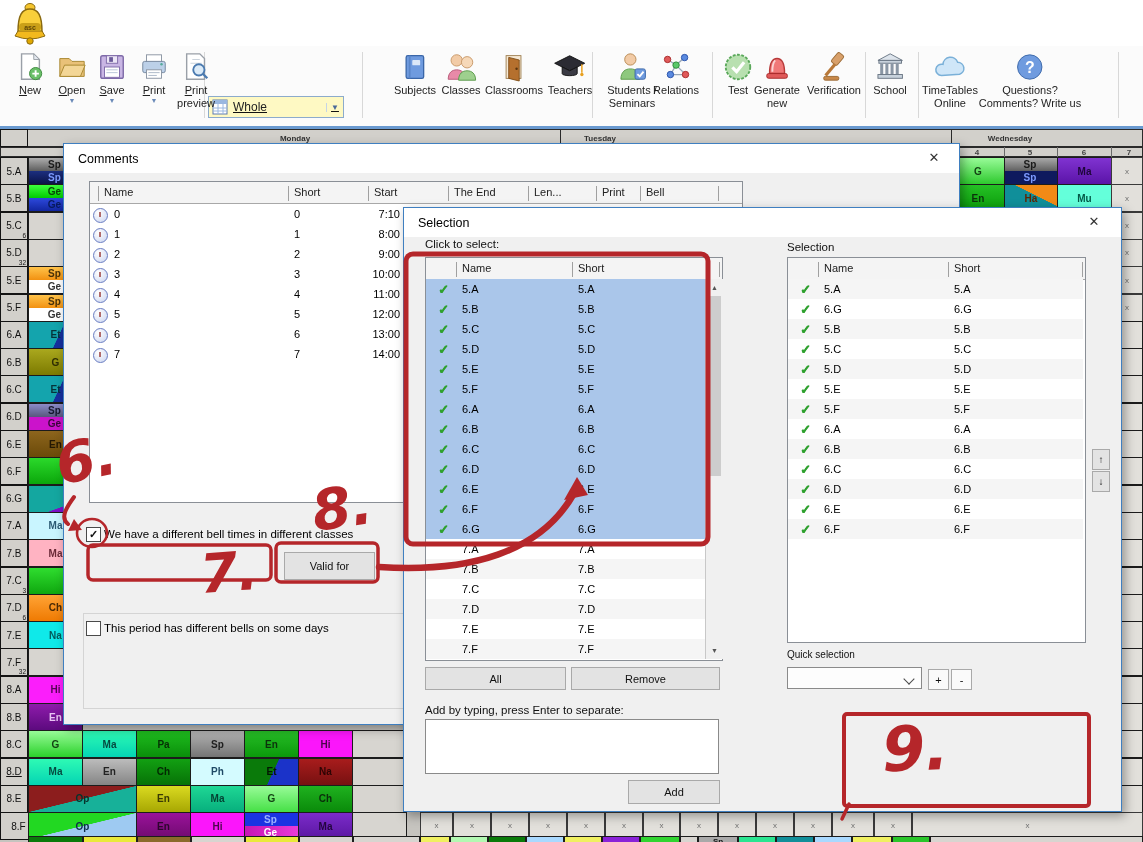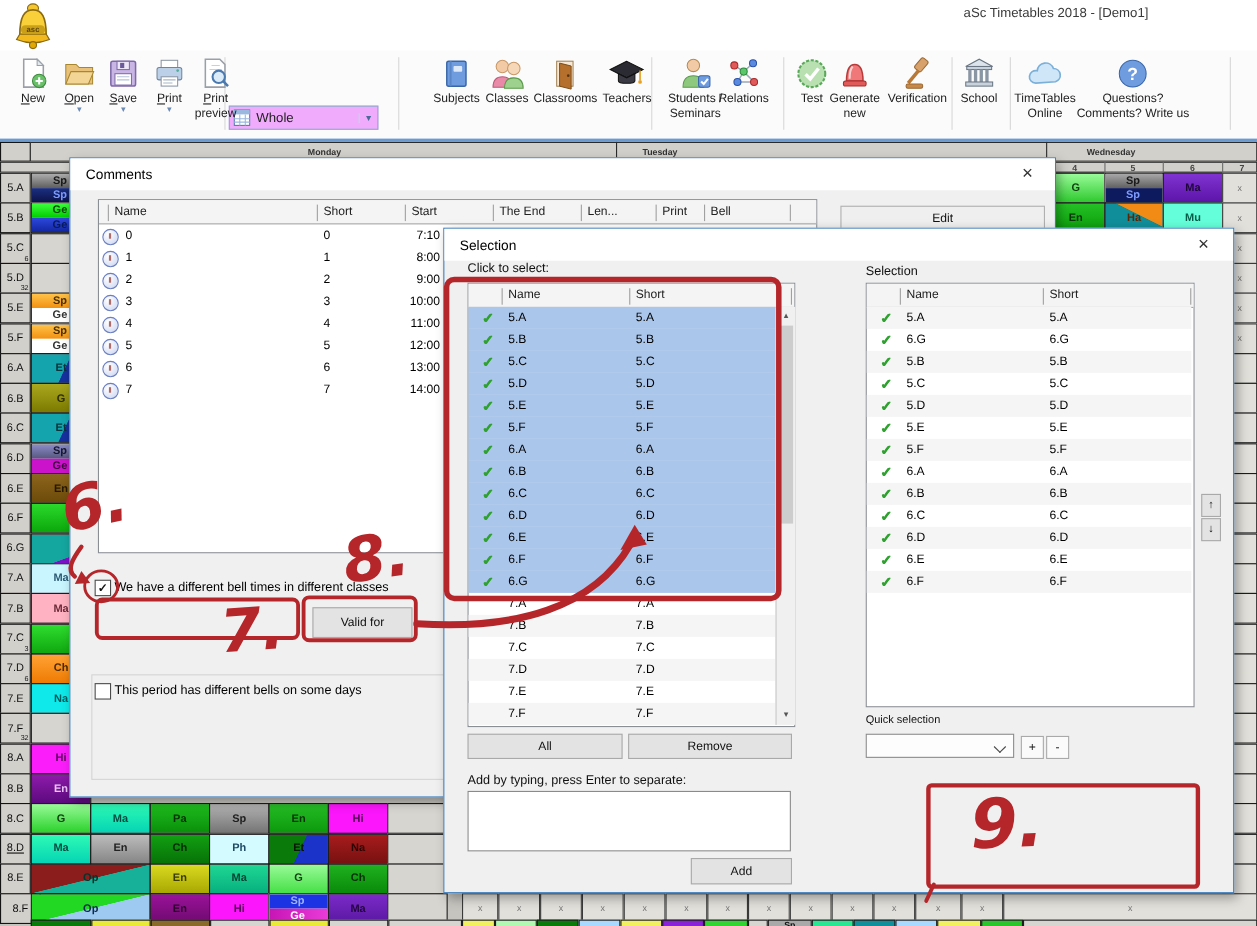--- a/index.html
+++ b/index.html
@@ -13,21 +13,21 @@
   #menubar{left:0;top:24px;width:1143px;height:22px;background:#f0f0f0;}
   .mi{position:absolute;top:0;height:22px;line-height:22px;text-align:center;font-size:12px;color:#1c1c1c;cursor:default;}
   .mi.active{background:#fff;border:1px solid #d9d9d9;border-bottom:none;color:#17406e;font-weight:bold;}
   .ul{text-decoration:underline;}
   #toolbar{left:0;top:46px;width:1143px;height:80px;background:#fbfbfb;}
   .tsep{position:absolute;top:6px;width:1px;height:66px;background:#d8d8d8;}
   .tbtn{position:absolute;top:4px;text-align:center;color:#1e1e1e;}
   .tbtn .ticon{height:34px;display:flex;align-items:center;justify-content:center;}
   .tbtn .tlab{font-size:11px;line-height:13px;white-space:nowrap;}
   .tarrow{font-size:7px;color:#6a8ab8;line-height:8px;}
-  #viewcombo{left:208px;top:50px;width:136px;height:22px;background:#f0abfc;border:1px solid #8cabcc;display:flex;align-items:center;}
+  #viewcombo{left:208px;top:50px;width:136px;height:22px;background:#fef9c3;border:1px solid #8cabcc;display:flex;align-items:center;text-decoration:underline;}
   #viewcombo .cval{flex:1;padding-left:5px;font-size:12px;color:#222;}
   #bluebar{left:0;top:126px;width:1143px;height:3px;background:#6a9ad0;}
   
   #grid{left:0;top:129px;width:1143px;height:713px;background:#c6c4bf;z-index:1;}
   .gcell{position:absolute;box-sizing:border-box;border:1px solid #1c1c1c;display:flex;align-items:center;justify-content:center;font-size:10px;font-weight:bold;overflow:hidden;}
   .gcell .half{width:100%;height:50%;display:flex;align-items:center;justify-content:flex-end;padding-right:2px;box-sizing:border-box;}
   .ghead{position:absolute;box-sizing:border-box;border:1px solid #141414;background:#d2d0cb;color:#111;
          display:flex;align-items:center;justify-content:center;font-size:10px;font-weight:normal;}
   .gsub{font-size:6.5px;position:absolute;right:1px;bottom:0;}
   .dayhdr{position:absolute;box-sizing:border-box;background:#d2d0cb;border:1px solid #2a2a2a;}
@@ -61,23 +61,20 @@
   .clk:after{content:"";position:absolute;left:5px;top:3px;width:2px;height:5px;background:#b06a6a;}
   
   .hand{position:absolute;font-family:"DejaVu Sans",sans-serif;font-weight:bold;font-style:italic;z-index:45;line-height:1;}
   #annot{position:absolute;left:0;top:0;z-index:40;pointer-events:none;}
 </style>
 </head>
 <body>
 
 <div id="app">
 
-  <div id="titlebar" class="abs">
-    <div id="wtitle" class="abs">aSc Timetables 2018  - [Demo1]</div>
-  </div>
   <div id="bellicon" class="abs">
     <svg width="44" height="47" viewBox="0 0 44 47">
       <ellipse cx="22" cy="6.5" rx="5" ry="4" fill="#f6c62e" stroke="#8a6a10"></ellipse>
       <path d="M10 31 C10 14 14 8 22 8 C30 8 34 14 34 31 Z" fill="#f9cf3a" stroke="#8a6a10" stroke-width="1.5"></path>
       <path d="M7 35 Q22 41 37 35 L34 30 H10 Z" fill="#f2b91e" stroke="#8a6a10"></path>
       <rect x="11" y="22" width="22" height="8" rx="4" fill="#caa018"></rect>
       <text x="22" y="28.5" font-size="7" text-anchor="middle" fill="#5e4608" font-weight="bold" font-family="Liberation Sans, sans-serif">asc</text>
       <circle cx="22" cy="40" r="3.2" fill="#e0a800" stroke="#8a6a10"></circle>
     </svg>
   </div>
@@ -572,21 +569,20 @@
           <div class="abs" style="left: 204px; top: 3px;">6</div>
           <div class="abs" style="left: 274px; top: 3px; width: 36px; text-align: right;">13:00</div>
         </div>
         <div class="prow" style="left: 0px; top: 163px; width: 650px; height: 20px;">
           <div class="clk" style="left: 3px; top: 3px; width: 13px; height: 13px;"></div>
           <div class="abs" style="left: 24px; top: 3px;">7</div>
           <div class="abs" style="left: 204px; top: 3px;">7</div>
           <div class="abs" style="left: 274px; top: 3px; width: 36px; text-align: right;">14:00</div>
         </div>
       </div>
-    <div class="btn" style="left:700px;top:43px;width:184px;height:22px;background:#efefef;border-color:#b0b0b0;">Edit</div>
 
     <div class="cb" id="cb1" style="left:22px;top:383px;">✓</div>
     <div class="cblab" style="left:40px;top:384px;">We have a different bell times in different classes</div>
 
     <div class="btn" style="left:220px;top:408px;width:89px;height:26px;">Valid for</div>
 
     <div class="groupbox" style="left:19px;top:469px;width:855px;height:94px;"></div>
     <div class="cb" style="left:22px;top:477px;"></div>
     <div class="cblab" style="left:40px;top:478px;">This period has different bells on some days</div>
   </div>

